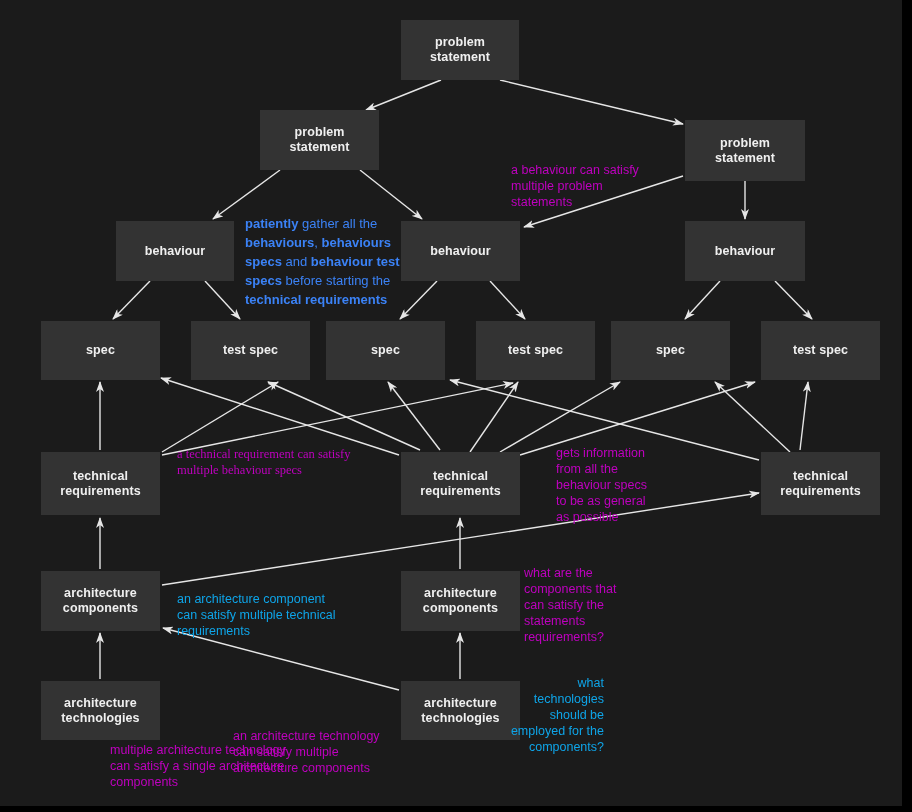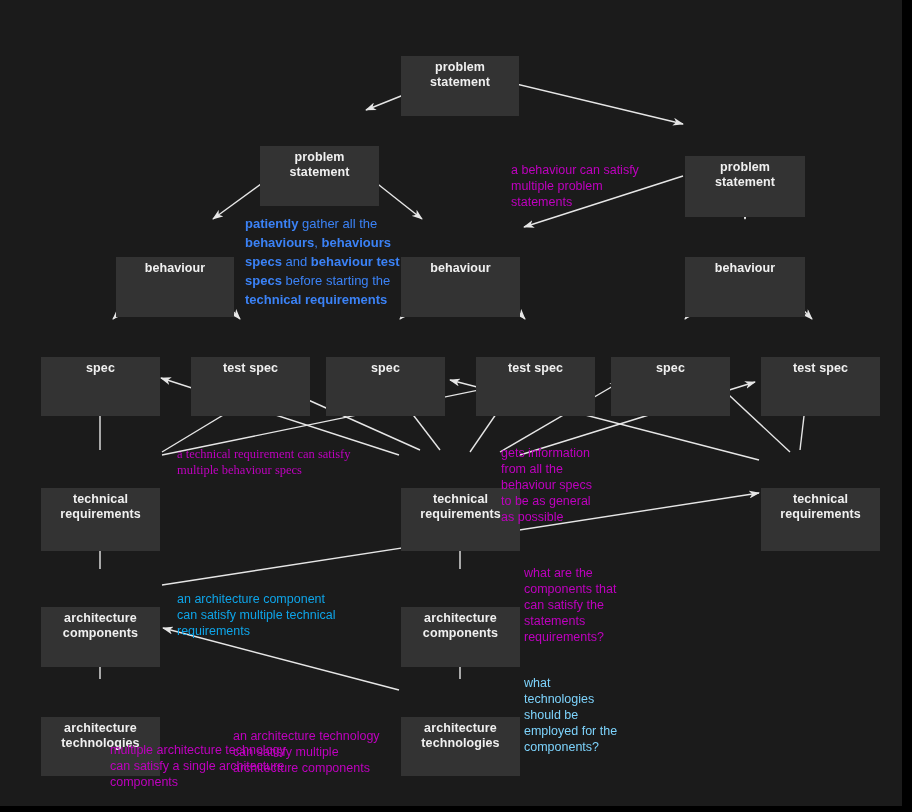--- a/index.html
+++ b/index.html
@@ -28,29 +28,29 @@
     top: 0;
     width: 902px;
     height: 806px;
     pointer-events: none;
   }
   .node {
     position: absolute;
     background: #333333;
     color: #f0f0f0;
     display: flex;
+    align-items: center;
     justify-content: center;
     text-align: center;
     font-size: 12.5px;
     font-weight: bold;
     line-height: 15px;
     letter-spacing: 0.1px;
     box-sizing: border-box;
-    padding: 4px 6px;
-    margin-top: 36px;
+    padding: 10px 6px;
   }
   .note {
     position: absolute;
     color: #bf00bf;
     font-size: 12.5px;
     line-height: 16px;
     white-space: pre-line;
     font-weight: normal;
   }
   .note.strongish {
@@ -165,20 +165,20 @@
       </div>
       <div class="node" style="left: 401px; top: 681px; width: 119px; height: 59px; background: rgb(51, 51, 51); color: rgb(240, 240, 240);">
         <span style="white-space: pre-line;">architecture
 technologies</span>
       </div>
     </div>
   <div id="note-group">
       <div class="note strongish" style="left: 245px; top: 214px; width: 155px; color: #3b82f6; white-space: normal;"><b>patiently</b><span> gather all the </span><b>behaviours</b><span>, </span><b>behaviours specs</b><span> and </span><b>behaviour test specs</b><span> before starting the </span><b>technical requirements</b></div>
       <div class="note" style="left: 511px; top: 162px; width: 140px; color: rgb(191, 0, 191); white-space: normal;">a behaviour can satisfy multiple problem statements</div>
       <div class="note" style="left: 177px; top: 446px; width: 175px; color: rgb(191, 0, 191); white-space: normal; font-family: Liberation Serif, serif;">a technical requirement can satisfy multiple behaviour specs</div>
-      <div class="note" style="left: 501px; top: 445px; width: 100px; color: rgb(191, 0, 191); white-space: normal;">gets information from all the behaviour specs to be as general as possible</div>
+      <div class="note" style="left: 556px; top: 445px; width: 100px; color: rgb(191, 0, 191); white-space: normal;">gets information from all the behaviour specs to be as general as possible</div>
       <div class="note" style="left: 177px; top: 591px; width: 170px; color: #0ea5e9; white-space: normal;">an architecture component can satisfy multiple technical requirements</div>
       <div class="note" style="left: 524px; top: 565px; width: 100px; color: rgb(191, 0, 191); white-space: normal;">what are the components that can satisfy the statements requirements?</div>
       <div class="note" style="left: 233px; top: 688px; width: 160px; color: rgb(191, 0, 191); white-space: normal; margin-top: 40px;">an architecture technology can satisfy multiple architecture components</div>
-      <div class="note" style="left: 524px; top: 675px; width: 100px; color: #7dd3fc; white-space: normal;">what technologies should be employed for the components?</div>
+      <div class="note" style="left: 504px; top: 675px; width: 100px; color: #0ea5e9; white-space: normal; text-align: right;">what technologies should be employed for the components?</div>
       <div class="note" style="left: 110px; top: 742px; width: 195px; color: rgb(191, 0, 191); white-space: normal;">multiple architecture technology can satisfy a single architecture components</div>
     </div>
 </div>
 
 </body></html>

